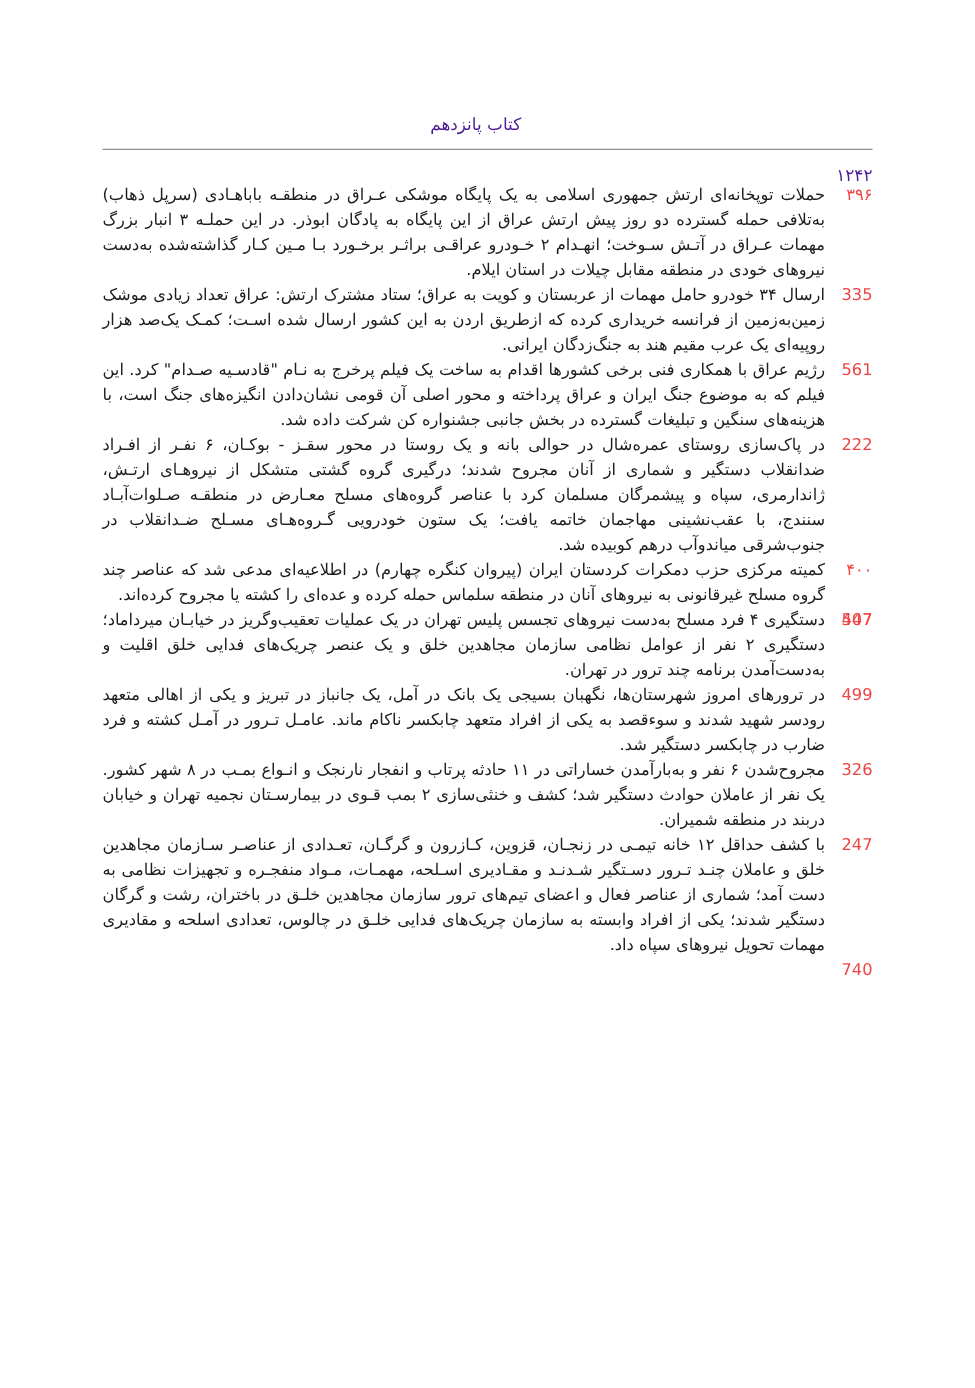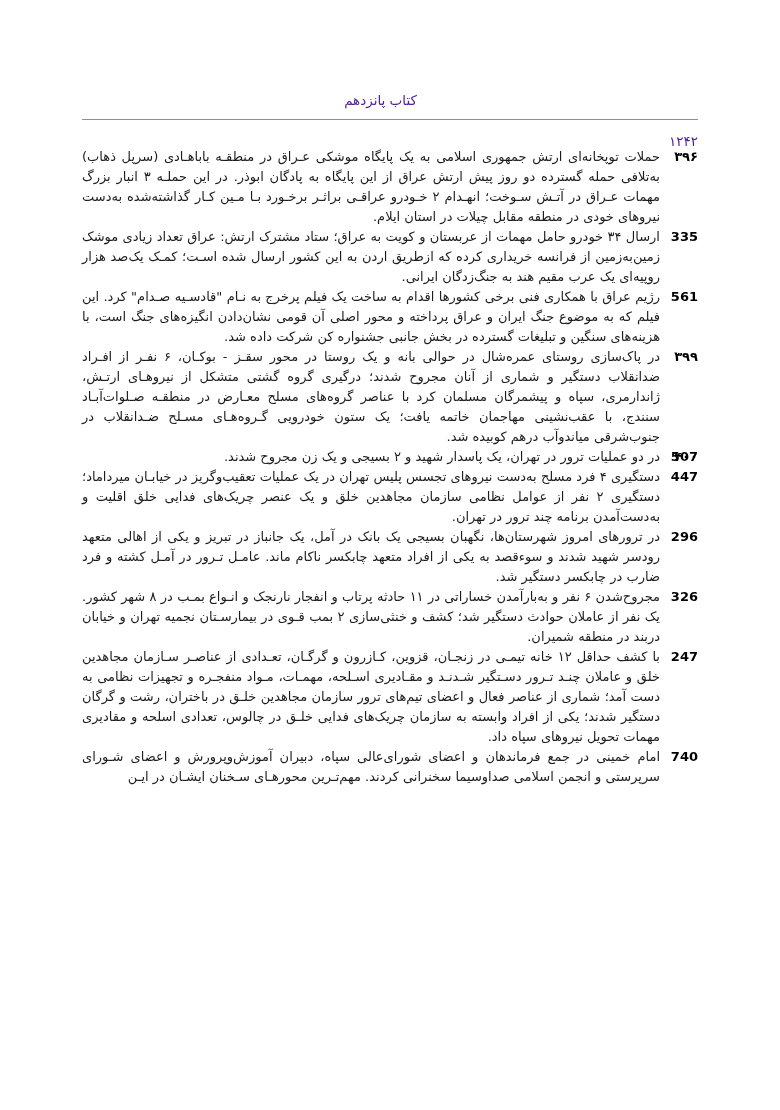--- a/index.html
+++ b/index.html
@@ -52,22 +52,22 @@
       font-size: 13px;
       line-height: 20px;
       text-align: justify;
       text-justify: inter-word;
       color: #1c1c1c;
     }
     .entry-number {
       position: absolute;
       right: 0;
       top: 0;
-      font-weight: bold;
-      color: #000000;
+      font-weight: normal;
+      color: #ef4444;
     }
   </style>
 </head>
 <body>
 
 <div class="page">
 
   <div class="running-header">
     <span class="book-title">کتاب پانزدهم</span>
     <span class="page-number">۱۲۴۲</span>
@@ -85,52 +85,51 @@
     <span class="entry-number">335</span>
     <span class="entry-text">ارسال ۳۴ خودرو حامل مهمات از عربستان و کویت به عراق؛ ستاد مشترک ارتش: عراق تعداد زیادی موشک زمین‌به‌زمین از فرانسه خریداری کرده که ازطریق اردن به این کشور ارسال شده اسـت؛ کمـک یک‌صد هزار روپیه‌ای یک عرب مقیم هند به جنگ‌زدگان ایرانی.</span>
   </div>
 
   <div class="entry">
     <span class="entry-number">561</span>
     <span class="entry-text">رژیم عراق با همکاری فنی برخی کشورها اقدام به ساخت یک فیلم پرخرج به نـام "قادسـیه صـدام" کرد. این فیلم که به موضوع جنگ ایران و عراق پرداخته و محور اصلی آن قومی نشان‌دادن انگیزه‌های جنگ است، با هزینه‌های سنگین و تبلیغات گسترده در بخش جانبی جشنواره کن شرکت داده شد.</span>
   </div>
 
   <div class="entry">
-    <span class="entry-number">۳۹۹</span>
+    <span class="entry-number">222</span>
     <span class="entry-text">در پاک‌سازی روستای عمره‌شال در حوالی بانه و یک روستا در محور سقـز - بوکـان، ۶ نفـر از افـراد ضدانقلاب دستگیر و شماری از آنان مجروح شدند؛ درگیری گروه گشتی متشکل از نیروهـای ارتـش، ژاندارمری، سپاه و پیشمرگان مسلمان کرد با عناصر گروه‌های مسلح معـارض در منطقـه صـلوات‌آبـاد سنندج، با عقب‌نشینی مهاجمان خاتمه یافت؛ یک ستون خودرویی گـروه‌هـای مسـلح ضـدانقلاب در جنوب‌شرقی میاندوآب درهم کوبیده شد.</span>
   </div>
 
   <div class="entry">
     <span class="entry-number">۴۰۰</span>
+    <span class="entry-text">کمیته مرکزی حزب دمکرات کردستان ایران (پیروان کنگره چهارم) در اطلاعیه‌ای مدعی شد که عناصر چند گروه مسلح غیرقانونی به نیروهای آنان در منطقه سلماس حمله کرده و عده‌ای را کشته یا مجروح کرده‌اند.</span>
   </div>
 
   <div class="entry">
     <span class="entry-number">507</span>
-    <span class="entry-text">در دو عملیات ترور در تهران، یک پاسدار شهید و ۲ بسیجی و یک زن مجروح شدند.</span>
   </div>
 
   <div class="entry">
     <span class="entry-number">447</span>
     <span class="entry-text">دستگیری ۴ فرد مسلح به‌دست نیروهای تجسس پلیس تهران در یک عملیات تعقیب‌وگریز در خیابـان میرداماد؛ دستگیری ۲ نفر از عوامل نظامی سازمان مجاهدین خلق و یک عنصر چریک‌های فدایی خلق اقلیت و به‌دست‌آمدن برنامه چند ترور در تهران.</span>
   </div>
 
   <div class="entry">
-    <span class="entry-number">296</span>
+    <span class="entry-number">499</span>
     <span class="entry-text">در ترورهای امروز شهرستان‌ها، نگهبان بسیجی یک بانک در آمل، یک جانباز در تبریز و یکی از اهالی متعهد رودسر شهید شدند و سوءقصد به یکی از افراد متعهد چابکسر ناکام ماند. عامـل تـرور در آمـل کشته و فرد ضارب در چابکسر دستگیر شد.</span>
   </div>
 
   <div class="entry">
     <span class="entry-number">326</span>
     <span class="entry-text">مجروح‌شدن ۶ نفر و به‌بارآمدن خساراتی در ۱۱ حادثه پرتاب و انفجار نارنجک و انـواع بمـب در ۸ شهر کشور. یک نفر از عاملان حوادث دستگیر شد؛ کشف و خنثی‌سازی ۲ بمب قـوی در بیمارسـتان نجمیه تهران و خیابان دربند در منطقه شمیران.</span>
   </div>
 
   <div class="entry">
     <span class="entry-number">247</span>
     <span class="entry-text">با کشف حداقل ۱۲ خانه تیمـی در زنجـان، قزوین، کـازرون و گرگـان، تعـدادی از عناصـر سـازمان مجاهدین خلق و عاملان چنـد تـرور دسـتگیر شـدنـد و مقـادیری اسـلحه، مهمـات، مـواد منفجـره و تجهیزات نظامی به دست آمد؛ شماری از عناصر فعال و اعضای تیم‌های ترور سازمان مجاهدین خلـق در باختران، رشت و گرگان دستگیر شدند؛ یکی از افراد وابسته به سازمان چریک‌های فدایی خلـق در چالوس، تعدادی اسلحه و مقادیری مهمات تحویل نیروهای سپاه داد.</span>
   </div>
 
   <div class="entry">
     <span class="entry-number">740</span>
-    <span class="entry-text">امام خمینی در جمع فرماندهان و اعضای شورای‌عالی سپاه، دبیران آموزش‌وپرورش و اعضای شـورای سرپرستی و انجمن اسلامی صداوسیما سخنرانی کردند. مهم‌تـرین محورهـای سـخنان ایشـان در ایـن</span>
   </div>
 </main>
 
 </div>
 
 </body></html>

